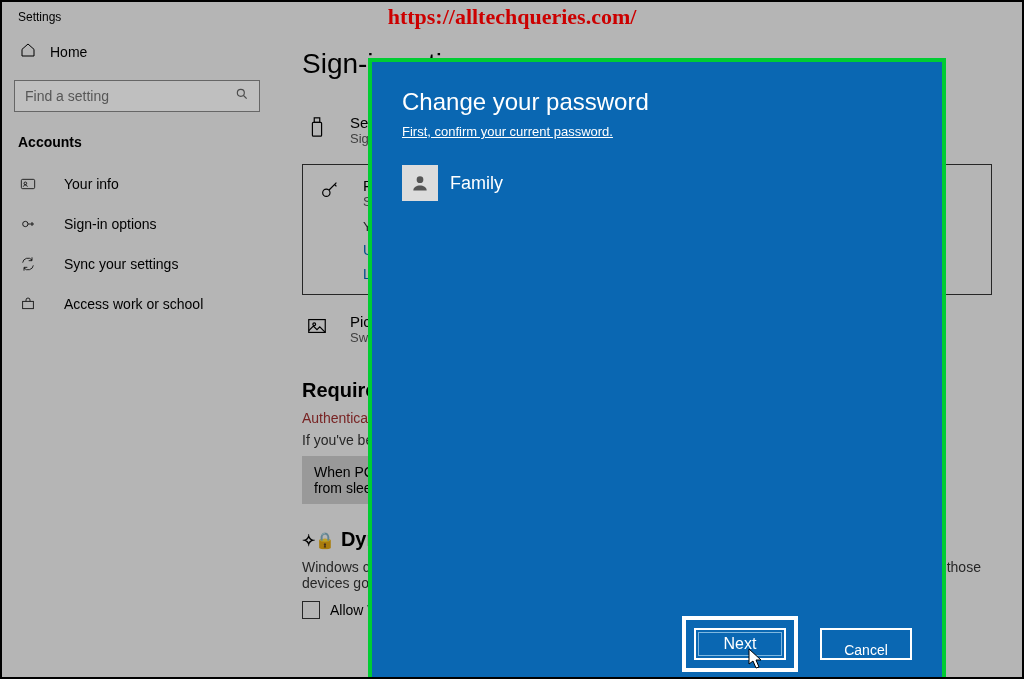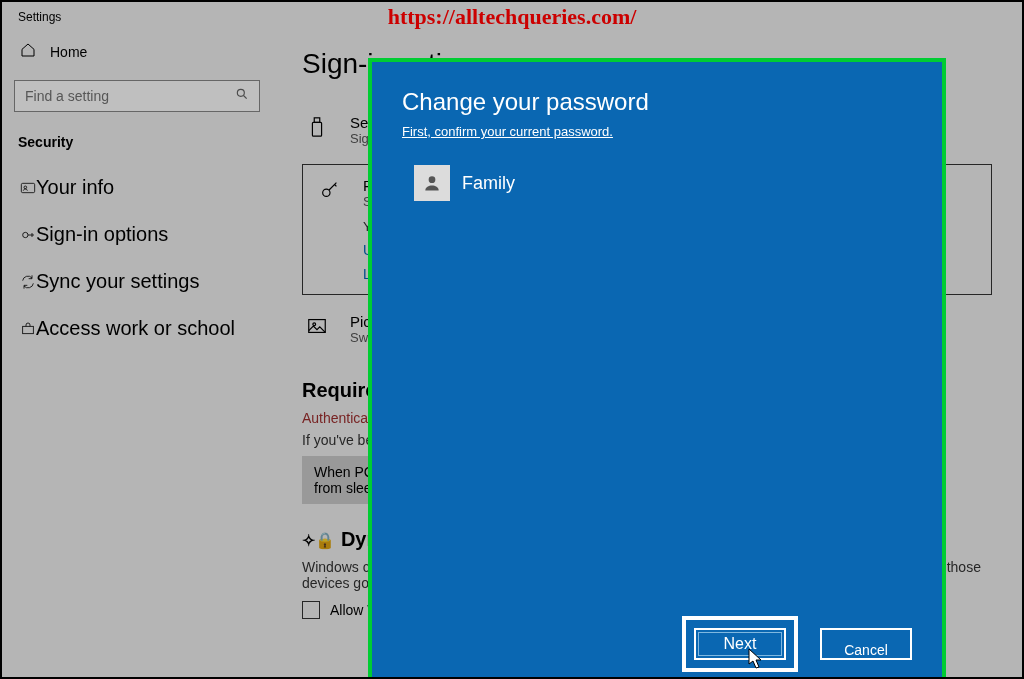--- a/index.html
+++ b/index.html
@@ -9,21 +9,21 @@
     .app-title { font-size: 12px; padding: 8px 16px; color: #000; }
     .main-area { display: flex; flex: 1; }
     .sidebar { width: 270px; padding: 0 12px; }
     .home-row { display: flex; align-items: center; padding: 10px 6px; gap: 14px; }
     .home-icon svg { width: 16px; height: 16px; }
     .home-label { font-size: 14px; }
     .search-box { display: flex; align-items: center; justify-content: space-between; border: 1px solid #888; background: #fff; padding: 6px 10px; margin: 8px 0 16px; }
     .search-box input { border: none; outline: none; font-size: 14px; width: 100%; background: transparent; }
     .search-icon svg { width: 14px; height: 14px; }
     .section-header { font-weight: 600; font-size: 14px; padding: 6px 4px 14px; }
-    .nav-item { display: flex; align-items: center; gap: 0; padding: 12px 6px; font-size: 20px; cursor: pointer; }
+    .nav-item { display: flex; align-items: center; gap: 28px; padding: 12px 6px; font-size: 14px; cursor: pointer; }
     .nav-item svg { width: 16px; height: 16px; flex-shrink: 0; }
     .content { flex: 1; padding: 16px 30px; overflow: hidden; }
     .page-heading { font-size: 28px; font-weight: 400; margin-bottom: 24px; }
     .option-card { display: flex; gap: 18px; padding: 10px 0; }
     .option-card.selected { border: 1px solid #333; padding: 12px; margin: 8px 0; }
     .option-icon { width: 30px; display: flex; justify-content: center; padding-top: 2px; }
     .option-icon svg { width: 22px; height: 22px; }
     .option-title { font-size: 15px; }
     .option-sub { font-size: 13px; color: #555; }
     .option-desc { font-size: 13px; margin-top: 10px; color: #333; }
@@ -32,21 +32,21 @@
     .warn-text { color: #a03030; font-size: 14px; }
     .desc-text { font-size: 14px; color: #333; margin: 6px 0; }
     .dropdown-placeholder { background: #ccc; padding: 8px 12px; width: 160px; margin-top: 8px; font-size: 14px; }
     .checkbox-row { display: flex; align-items: center; gap: 10px; margin-top: 10px; font-size: 14px; }
     .checkbox-box { width: 18px; height: 18px; border: 1px solid #333; }
     .watermark { position: absolute; top: 2px; left: 50%; transform: translateX(-50%); color: #cc0000; font-weight: 700; font-size: 22px; font-family: Georgia, serif; z-index: 30; }
     .modal-border { position: absolute; left: 366px; top: 56px; width: 578px; height: 646px; border: 4px solid #00cc33; z-index: 20; }
     .modal { position: absolute; inset: 0; background: #0a67b2; color: #fff; padding: 26px 30px; }
     .modal-title { font-size: 24px; font-weight: 300; }
     .modal-sub { font-size: 13px; margin-top: 8px; margin-bottom: 26px; text-decoration: underline; }
-    .user-row { display: flex; align-items: center; gap: 12px; margin-bottom: 20px; margin-left: 12px; }
+    .user-row { display: flex; align-items: center; gap: 12px; margin-bottom: 20px; }
     .avatar { width: 36px; height: 36px; background: #dcdcdc; display: flex; align-items: center; justify-content: center; }
     .avatar svg { width: 20px; height: 20px; fill: #555; }
     .user-name { font-size: 18px; font-weight: 300; }
     .highlight-box { border: 4px solid #e6d200; padding: 10px 12px; margin: 0 -14px 0 -14px; }
     .field-row { display: flex; align-items: center; gap: 20px; }
     .field-label { font-size: 14px; width: 115px; }
     .password-input-wrap { background: #fff; flex: 0 0 220px; display: flex; align-items: center; padding: 4px 8px; }
     .password-dots { color: #000; font-size: 14px; letter-spacing: 2px; flex: 1; }
     .caret { border-right: 1px solid #000; height: 16px; margin-left: -2px; }
     .eye-icon svg { width: 16px; height: 16px; fill: #000; }
@@ -75,21 +75,21 @@
       </div>
       <div class="search-box">
         <input placeholder="Find a setting" style="">
         <span class="search-icon">
           <svg viewBox="0 0 24 24" fill="none" stroke="#666" stroke-width="2">
               <circle cx="10" cy="10" r="6"></circle>
               <line x1="15" y1="15" x2="20" y2="20"></line>
             </svg>
         </span>
       </div>
-      <div class="section-header">Security</div>
+      <div class="section-header">Accounts</div>
       <div class="nav-item">
         <svg viewBox="0 0 24 24" fill="none" stroke="#000" stroke-width="1.2">
             <rect x="2" y="5" width="20" height="14" rx="2"></rect>
             <circle cx="8" cy="11" r="2"></circle>
             <path d="M5 16c0-1.5 1.5-2.5 3-2.5s3 1 3 2.5"></path>
           </svg>
         <span>Your info</span>
       </div>
       <div class="nav-item">
         <svg viewBox="0 0 24 24" fill="none" stroke="#000" stroke-width="1.2">

